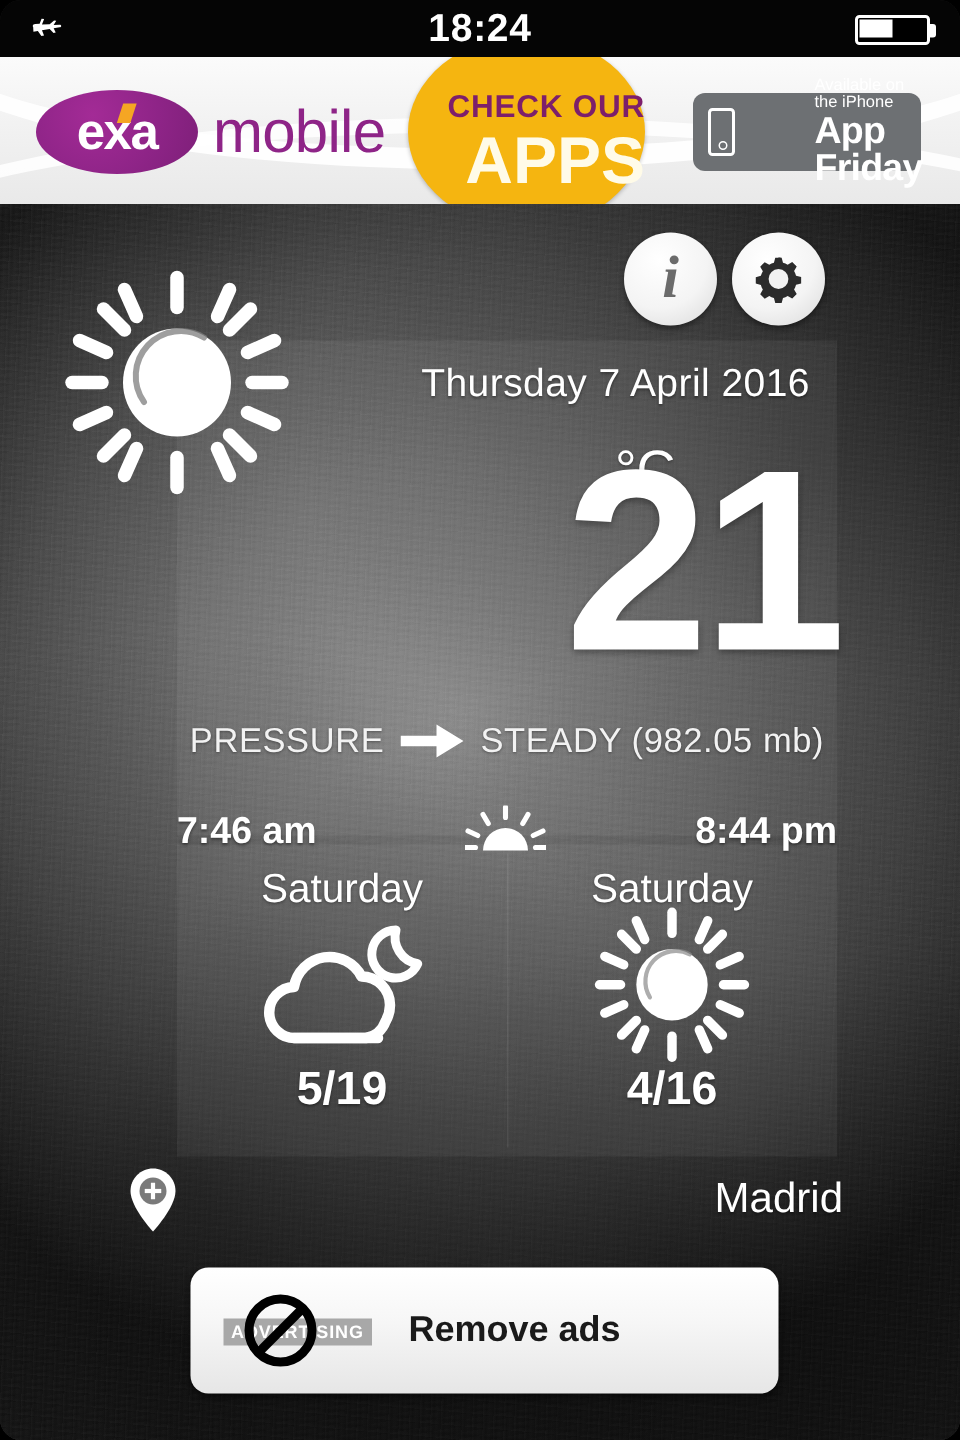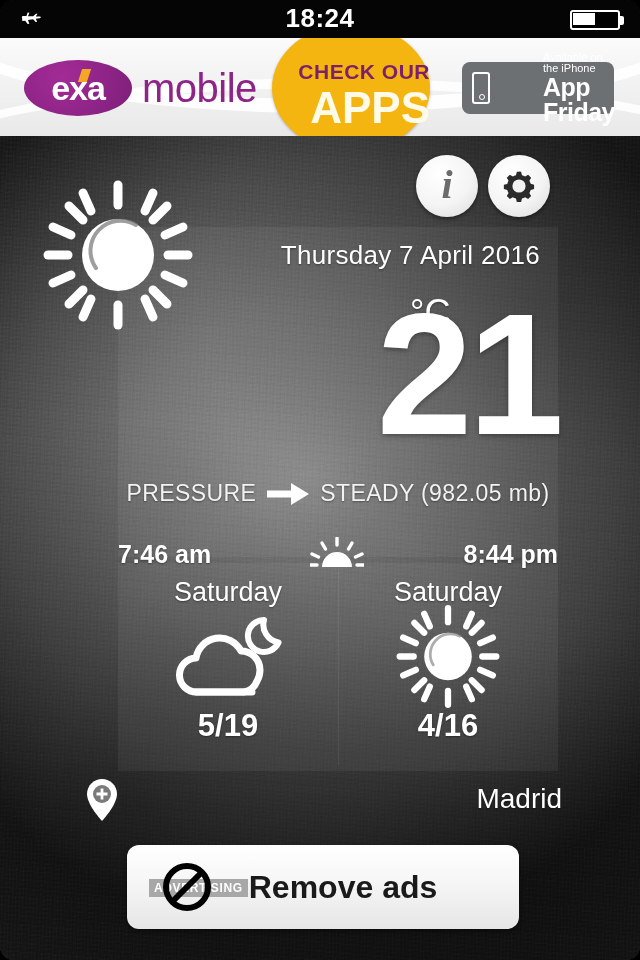--- a/index.html
+++ b/index.html
@@ -310,21 +310,21 @@
     font-size:12px; font-weight:bold; letter-spacing:0.6px;
     padding:2px 5px;
     z-index:1;
   }
   #no-ads-icon {
     position:absolute; left:35px; top:17px;
     width:50px; height:50px; z-index:2;
   }
   #remove-ads-label {
     width:100%; text-align:center;
-    color:#1a1a1a; font-size:32px; font-weight:bold;
+    color:#1a1a1a; font-size:24px; font-weight:bold;
     padding-left:40px;
   }
 </style>
 </head>
 <body>
 
 <div id="screen">
 
   <div id="statusbar">
     <svg id="plane-icon" viewBox="0 0 24 24">

